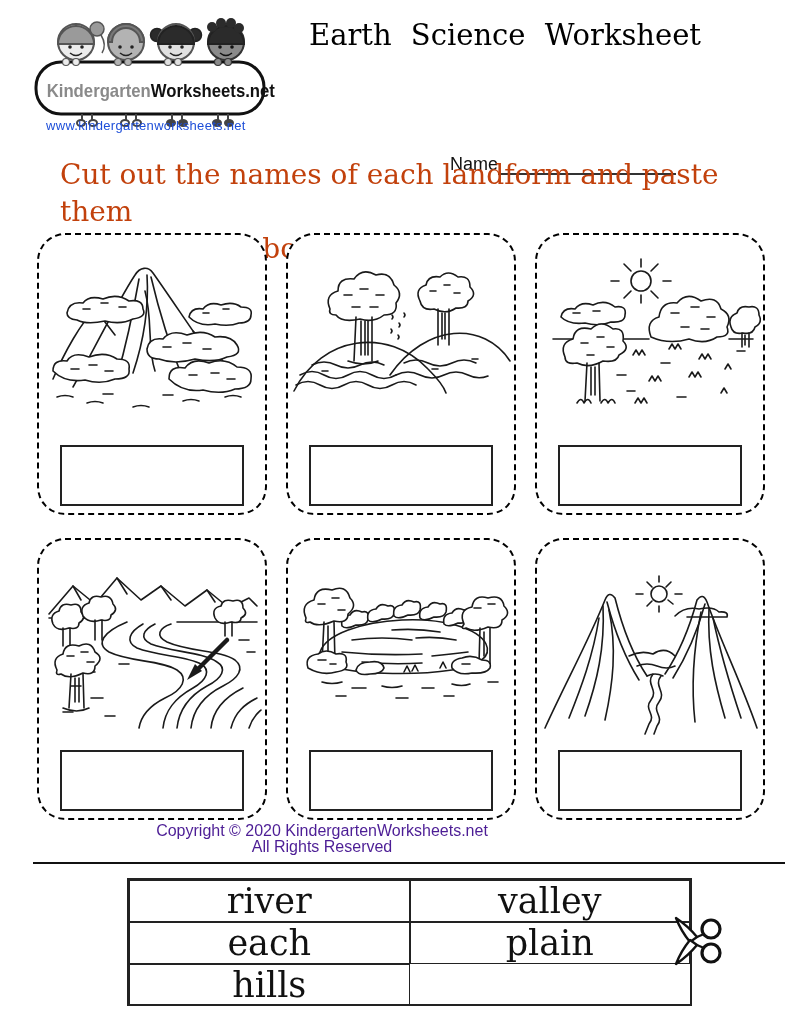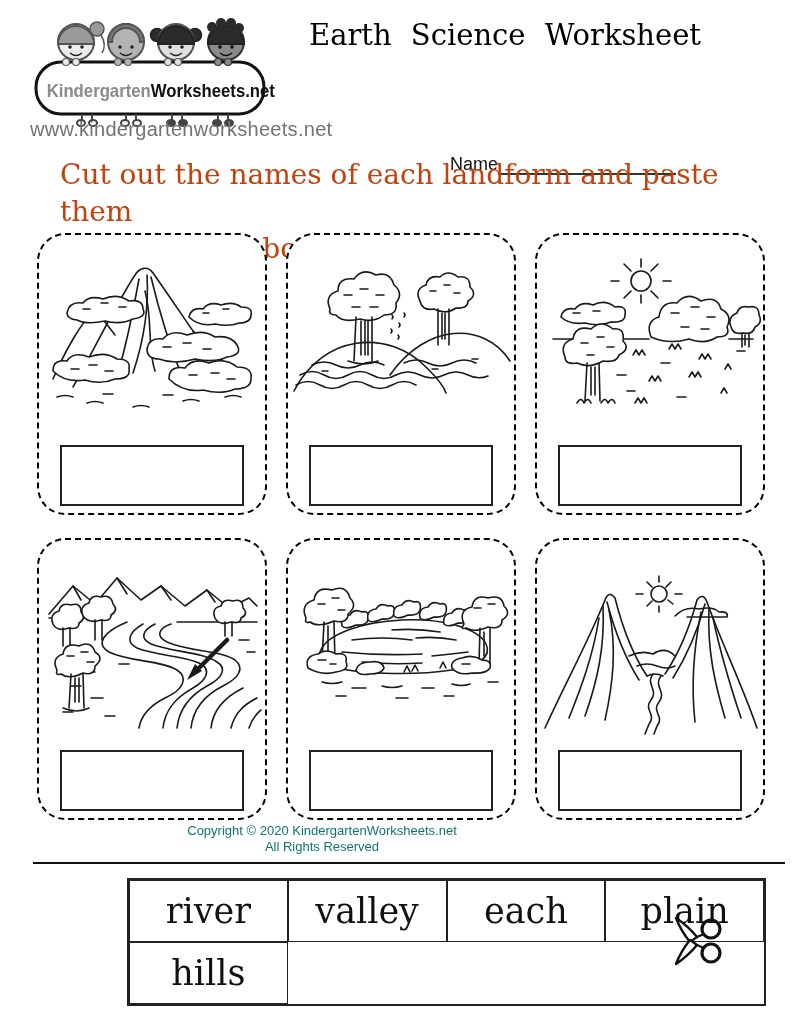--- a/index.html
+++ b/index.html
@@ -12,22 +12,22 @@
   #logo { position:absolute; left:30px; top:4px; width:240px; height:132px; }
   #logo svg { position:absolute; left:0; top:0; }
   #logo-text {
     position:absolute; left:3px; top:76px; width:228px; text-align:center;
     font-size:19px; font-weight:bold; white-space:nowrap;
     transform:scaleX(0.88); transform-origin:50% 50%;
   }
   #logo-text .gray { color:#8a8a8a; }
   #logo-text .black { color:#111; }
   #site-url {
-    position:absolute; left:30px; top:118px; width:250px;
-    font-size:20px; color:#737373; letter-spacing:0.3px;
+    position:absolute; left:46px; top:118px; width:250px;
+    font-size:13px; color:#1d4ed8; letter-spacing:0.3px;
   }
   #page-title {
     position:absolute; left:270px; top:18px; width:470px; text-align:center;
     font-family:"DejaVu Serif", serif; font-size:29px; color:#000;
     word-spacing:10px; white-space:nowrap;
   }
   #name-row { position:absolute; left:450px; top:110px; font-size:18px; color:#111;margin-top:35px; }
   #name-underline {
     display:inline-block; width:178px; border-bottom:2.5px solid #333;
     height:30px; vertical-align:bottom;
@@ -44,26 +44,26 @@
   .col0 { left:37px; }  .col1 { left:286px; } .col2 { left:535px; }
   .row0 { top:233px; }  .row1 { top:538px; }
   .card svg.art { position:absolute; left:4px; top:16px; }
   .answer-box {
     position:absolute; left:21px; top:210px; width:184px; height:61px;
     border:2px solid #222; background:#fff;
   }
   
   #copyright {
     position:absolute; left:0; top:823px; width:644px; text-align:center;
-    font-size:13px; line-height:16px; color:#0f766e;
+    font-size:16px; line-height:16px; color:#4c1d95;
   }
   #divider { position:absolute; left:33px; top:862px; width:752px; border-top:2.2px solid #111; }
   #word-bank {
-    position:absolute; left:127px; top:878px; width:639px; height:128px;
-    display:grid; grid-template-columns:repeat(4,1fr); grid-template-rows:repeat(2,1fr);
+    position:absolute; left:127px; top:878px; width:565px; height:128px;
+    display:grid; grid-template-columns:repeat(2,1fr); grid-template-rows:repeat(2,1fr);
     border:2px solid #222; background:#fff;
   }
   .word-cell {
     display:flex; align-items:center; justify-content:center;
     border:1px solid #222;
     font-family:"DejaVu Serif", serif; font-size:35px; color:#111;
   }
   #scissors { position:absolute; left:673px; top:911px; width:58px; height:60px; }
   svg .ln { fill:none; stroke:#1a1a1a; stroke-width:1.6; stroke-linecap:round; stroke-linejoin:round; }
   svg .wh { fill:#fff; stroke:#1a1a1a; stroke-width:1.6; stroke-linecap:round; stroke-linejoin:round; }

